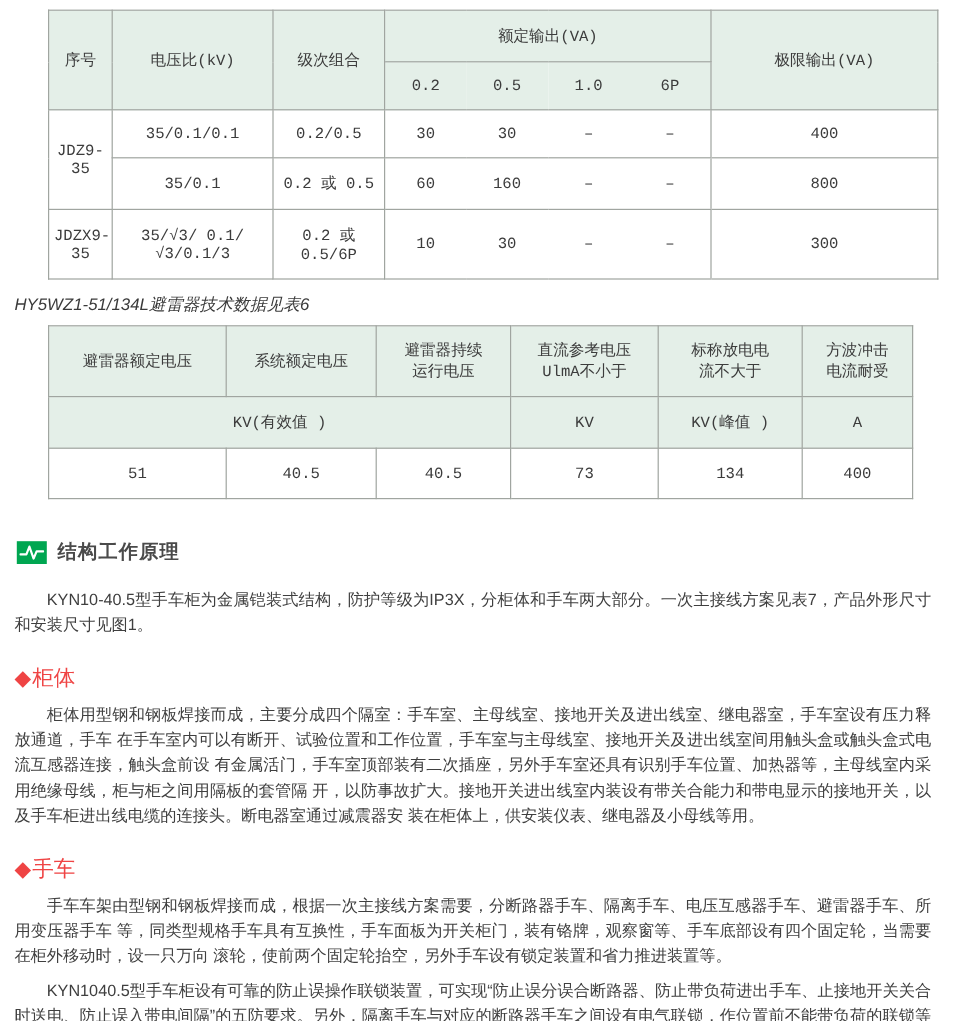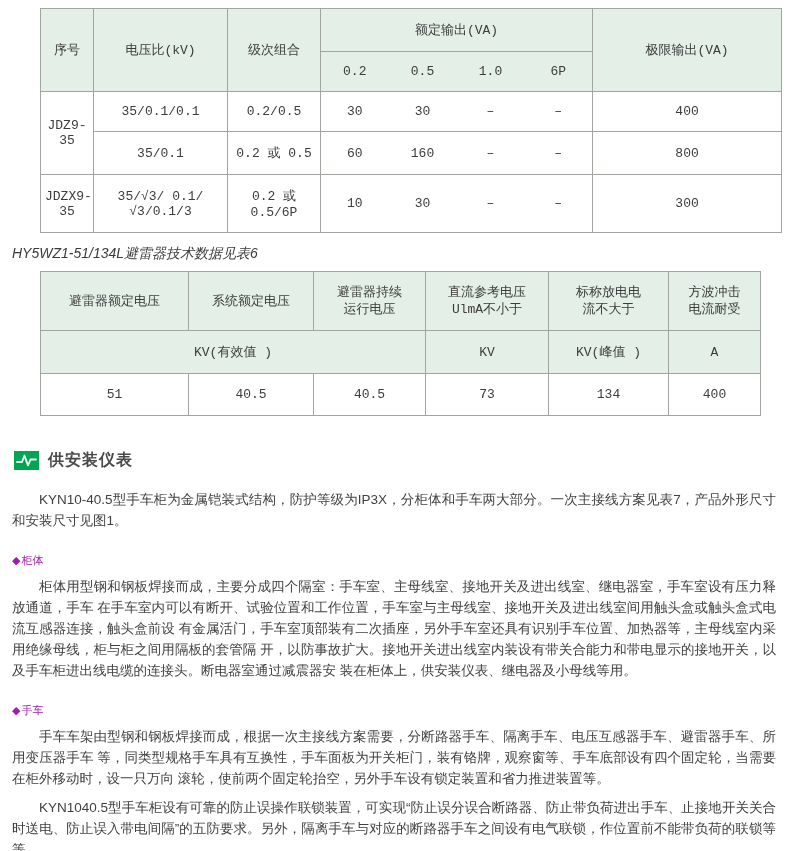--- a/index.html
+++ b/index.html
@@ -33,21 +33,21 @@
   .t6 .drow td{height:42px;}
   .nv{border-left:none;border-right:none;margin-top:12px;}
   .section-head{display:flex;align-items:center;gap:9px;margin:34px 0 0 2px;}
   .pulse-icon{width:25px;height:19px;background:var(--accent);display:flex;align-items:center;justify-content:center;}
   .section-title{font-size:16px;font-weight:bold;color:#4a4a4a;letter-spacing:1px;}
   .para{
     font-size:13.5px;line-height:21px;text-align:justify;
     text-indent:2em;margin:18px 12px 0 0;color:#3f3f3f;
   }
   .para.tight{margin-top:8px;}
-  .sub{font-size:11px;margin:22px 0 0 0;color:#a21caf;}
+  .sub{font-size:18px;margin:22px 0 0 0;color:#ef4444;}
   .sub .bullet{margin-right:1px;}
 </style>
 </head>
 <body>
 
 <div class="page">
 
 
   <table class="t5">
     <colgroup>
@@ -150,21 +150,21 @@
       </tr>
     </tbody>
   </table>
 
   <div class="section-head">
     <span class="pulse-icon">
       <svg width="21" height="15" viewBox="0 0 21 15" aria-hidden="true">
         <polyline points="1,9 6,9 8.5,2.5 12,12.5 14.5,6.5 20,6.5" fill="none" stroke="#ffffff" stroke-width="1.8" stroke-linecap="round" stroke-linejoin="round"></polyline>
       </svg>
     </span>
-    <span class="section-title">供安装仪表</span>
+    <span class="section-title">结构工作原理</span>
   </div>
 
   <p class="para">KYN10-40.5型手车柜为金属铠装式结构，防护等级为IP3X，分柜体和手车两大部分。一次主接线方案见表7，产品外形尺寸和安装尺寸见图1。</p>
 
   <div class="sub">
     <span class="bullet">◆</span><span>柜体</span>
   </div>
   <p class="para tight">柜体用型钢和钢板焊接而成，主要分成四个隔室：手车室、主母线室、接地开关及进出线室、继电器室，手车室设有压力释放通道，手车 在手车室内可以有断开、试验位置和工作位置，手车室与主母线室、接地开关及进出线室间用触头盒或触头盒式电流互感器连接，触头盒前设 有金属活门，手车室顶部装有二次插座，另外手车室还具有识别手车位置、加热器等，主母线室内采用绝缘母线，柜与柜之间用隔板的套管隔 开，以防事故扩大。接地开关进出线室内装设有带关合能力和带电显示的接地开关，以及手车柜进出线电缆的连接头。断电器室通过减震器安 装在柜体上，供安装仪表、继电器及小母线等用。</p>
 
   <div class="sub">

